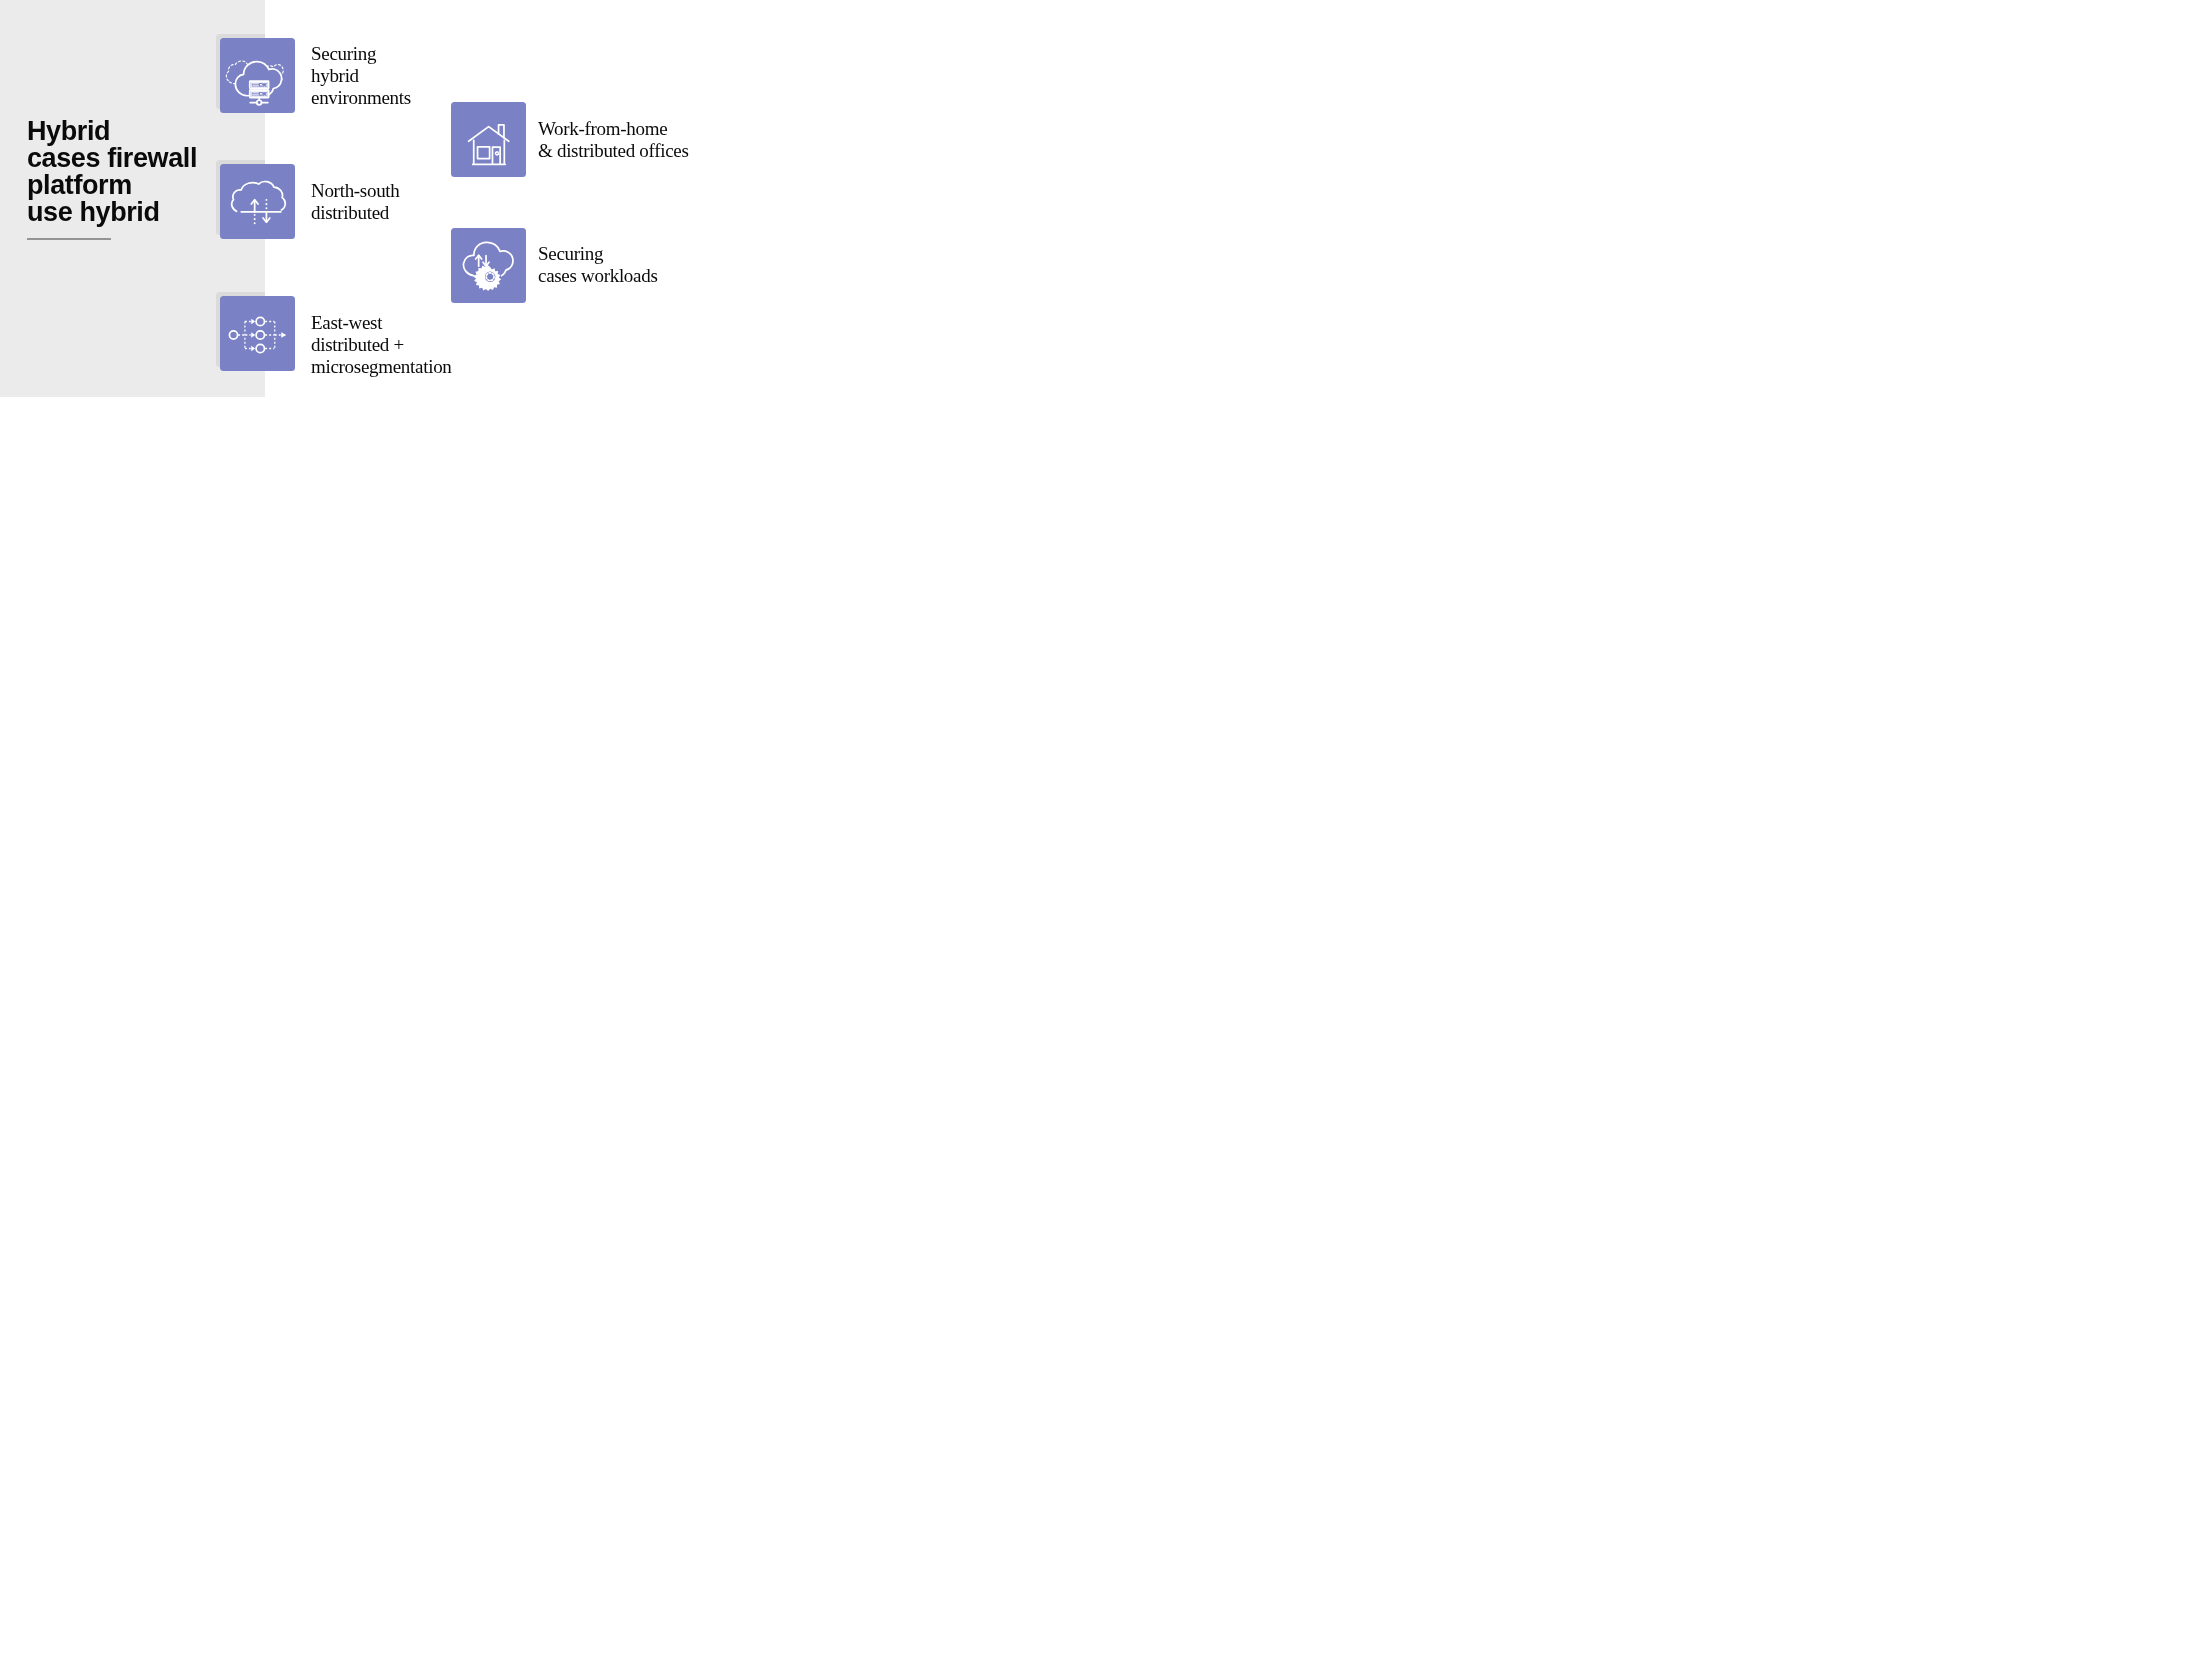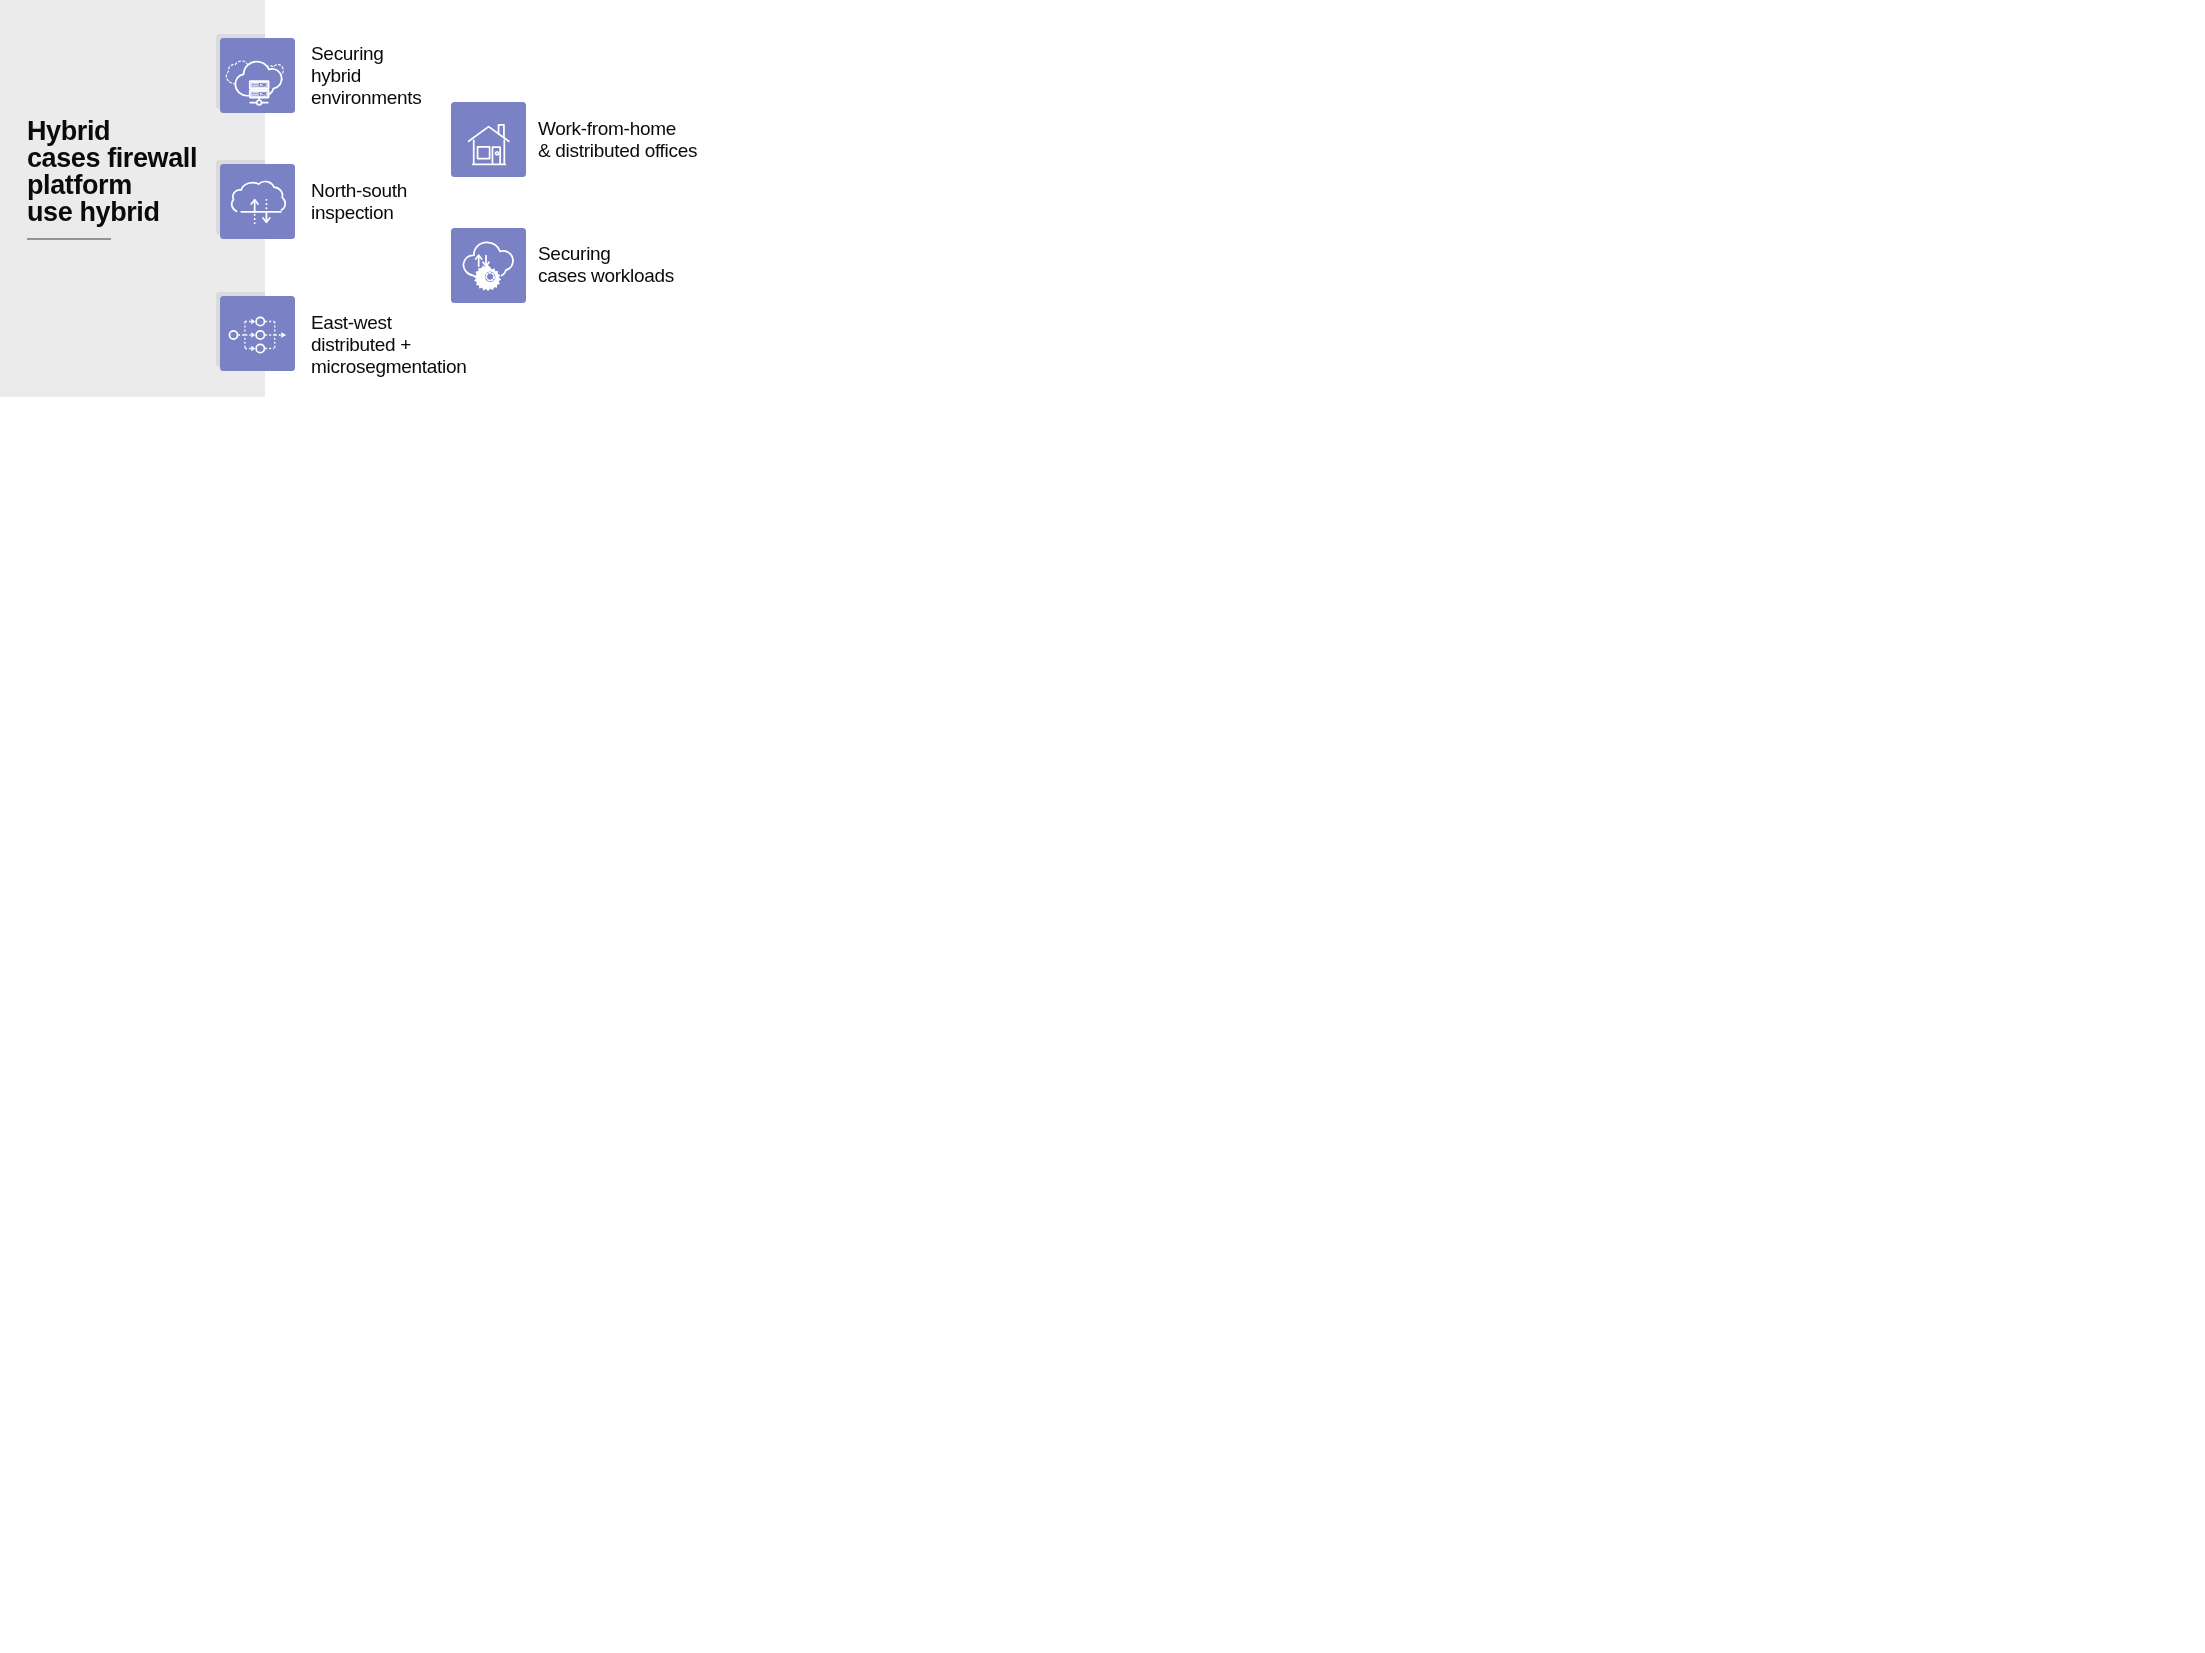--- a/index.html
+++ b/index.html
@@ -27,20 +27,21 @@
     font-size:27px;line-height:27px;font-weight:700;letter-spacing:-0.4px;
   }
   .title .tl{display:block;white-space:nowrap;}
   .rule{
     position:absolute;left:27px;top:238px;width:84px;height:2.2px;
     background:var(--rule,#949494);
   }
   .lbl{
     position:absolute;font-size:19px;line-height:22px;font-weight:400;
     letter-spacing:-0.3px;
+    font-family:Liberation Serif, serif;
   }
   .lbl span{display:block;white-space:nowrap;}
   .ic{stroke:var(--icon,#fff);fill:none;stroke-width:2.3;stroke-linecap:round;stroke-linejoin:round;}
   .icthin{stroke:var(--icon,#fff);fill:none;stroke-width:1.3;stroke-linecap:round;}
   .fillbg{fill:var(--tile,#7a81c5);}
   .fillwh{fill:var(--icon,#fff);stroke:none;}
   .dashcloud{stroke-dasharray:2.8 3;stroke-width:1.5;}
   .dots{stroke-dasharray:0.1 5.5;stroke-linecap:round;stroke-width:2.5;}
   .dashln{stroke-dasharray:2.6 2.8;stroke-linecap:butt;stroke-width:1.7;}
   .dashc{stroke-dasharray:1.3 1.5;stroke-width:1.1;stroke-linecap:butt;}
@@ -144,21 +145,21 @@
   </div>
 
   <div class="lbl" style="left:311px;top:43px">
     <span>Securing</span>
     <span>hybrid</span>
     <span>environments</span>
   </div>
 
   <div class="lbl" style="left:311px;top:180px">
     <span>North-south</span>
-    <span>inspection</span>
+    <span>distributed</span>
   </div>
 
   <div class="lbl" style="left:311px;top:312px">
     <span>East-west</span>
     <span>distributed +</span>
     <span>microsegmentation</span>
   </div>
 
   <div class="lbl" style="left:538px;top:118px">
     <span>Work-from-home</span>

